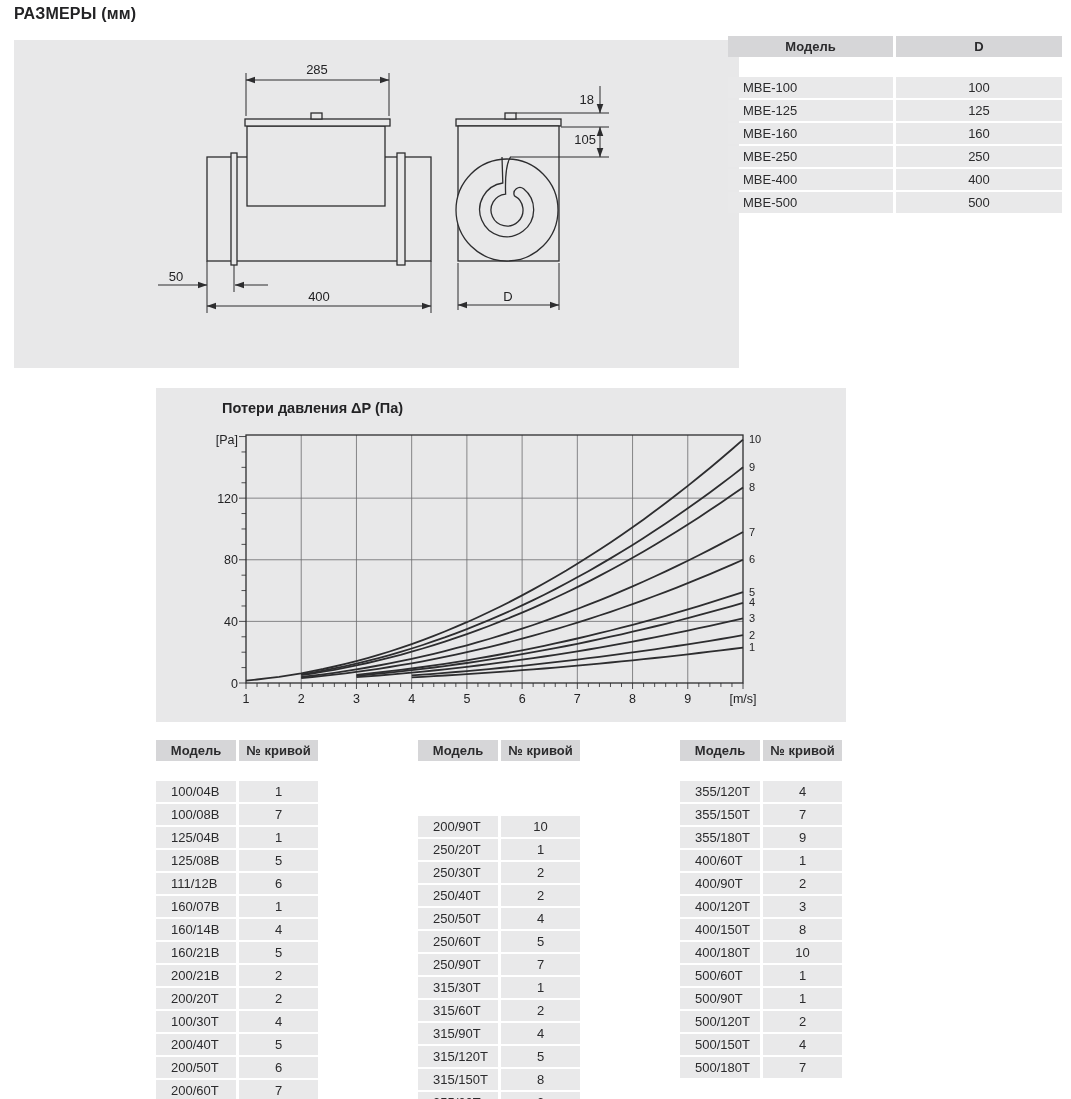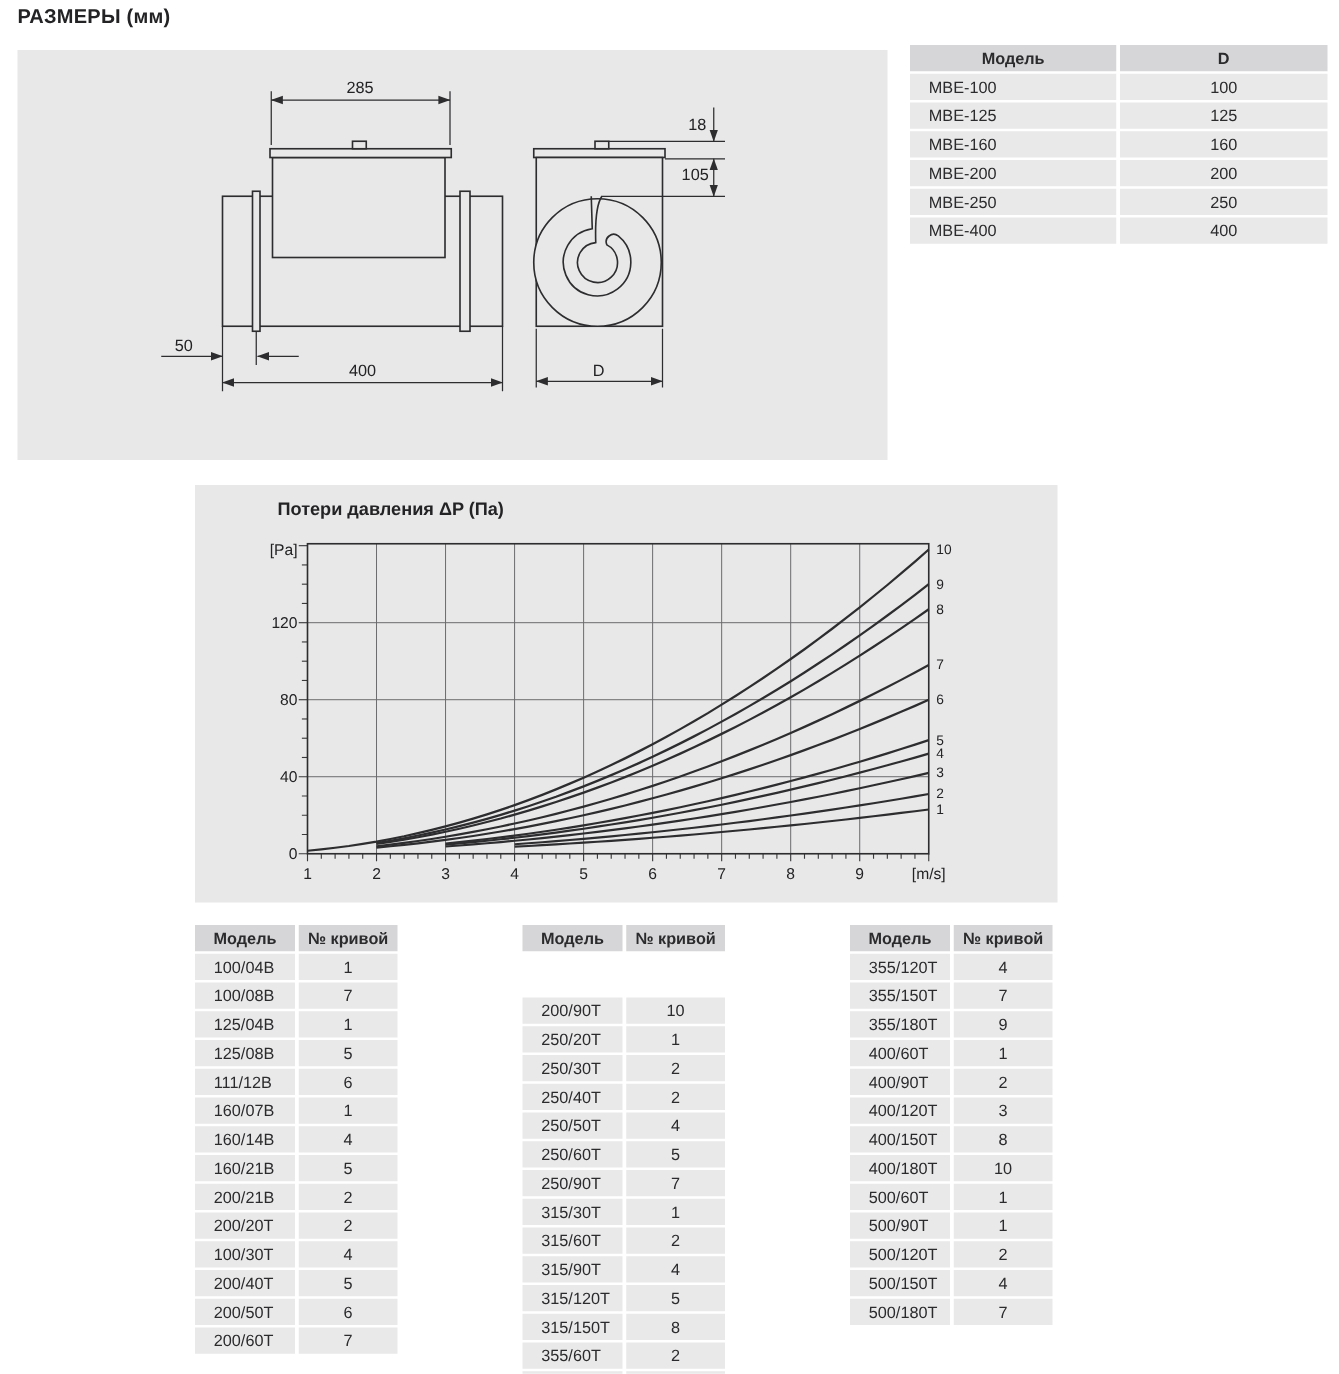--- a/index.html
+++ b/index.html
@@ -10,21 +10,21 @@
   }
   .abs{position:absolute;}
   .panel{background:#e8e8e9;}
   .page-title{
     left:14px;top:5px;font-size:16px;font-weight:bold;letter-spacing:.2px;color:#232325;
   }
   .chart-title{
     left:66px;top:12px;font-size:14.5px;font-weight:bold;color:#232325;
   }
   
-  .tbl{display:flex;flex-direction:column;gap:2px;}
+  .tbl{display:flex;flex-direction:column;gap:20px;}
   .trow{display:flex;gap:3px;}
   .cell{
     background:#e9e9ea;height:21px;display:flex;align-items:center;
     font-size:13px;color:#2b2b2d;
   }
   .cell.hdr{background:#d6d6d8;font-weight:bold;justify-content:center;}
   .cell.model{justify-content:flex-start;padding-left:15px;box-sizing:border-box;}
   .cell.val{justify-content:center;}
   
   .t-model .cell.c1{width:165px;}
@@ -35,21 +35,21 @@
   svg text{fill:#232325;font-family:"Liberation Sans","DejaVu Sans",sans-serif;}
   svg .dimtxt{font-size:13px;}
   svg .tick-lbl{font-size:12.5px;}
   svg .curve-lbl{font-size:11px;}
 </style>
 </head>
 <body>
 
 <div class="abs page-title">РАЗМЕРЫ (мм)</div>
 
-<div class="abs panel" style="left:14px;top:40px;width:696px;height:328px;">
+<div class="abs panel" style="left:14px;top:40px;width:696px;height:328px;padding-left:29px;">
   <svg width="696" height="328" viewBox="0 0 696 328">
     <defs>
       <marker id="arr" viewBox="0 0 10 8" refX="9.3" refY="4" markerWidth="10" markerHeight="8" orient="auto-start-reverse" markerUnits="userSpaceOnUse">
         <path d="M0,0.6 L9.6,4 L0,7.4 z" fill="#2d2d2f"></path>
       </marker>
     </defs>
 
     <g stroke="#2d2d2f" stroke-width="1.3" fill="#e8e8e9">
 
       <rect x="164" y="117" width="224" height="104"></rect>
@@ -112,30 +112,30 @@
       </div>
       <div class="trow">
         <div class="cell model c1">МВЕ-125</div>
         <div class="cell val c2">125</div>
       </div>
       <div class="trow">
         <div class="cell model c1">МВЕ-160</div>
         <div class="cell val c2">160</div>
       </div>
       <div class="trow">
-        <div class="cell model c1">МВЕ-200</div>
-        <div class="cell val c2">200</div>
-      </div>
-      <div class="trow">
         <div class="cell model c1">МВЕ-250</div>
         <div class="cell val c2">250</div>
       </div>
       <div class="trow">
         <div class="cell model c1">МВЕ-400</div>
         <div class="cell val c2">400</div>
+      </div>
+      <div class="trow">
+        <div class="cell model c1">МВЕ-500</div>
+        <div class="cell val c2">500</div>
       </div>
     </div>
 </div>
 
 <div class="abs panel" style="left:156px;top:388px;width:690px;height:334px;">
   <div class="abs chart-title">Потери давления ΔP (Па)</div>
   <svg width="690" height="334" viewBox="0 0 690 334">
     <g id="plot-grid" stroke="#6b6b6d" stroke-width="0.8">
         <line x1="145.22222222222223" y1="47" x2="145.22222222222223" y2="295"></line>
         <line x1="200.44444444444446" y1="47" x2="200.44444444444446" y2="295"></line>

